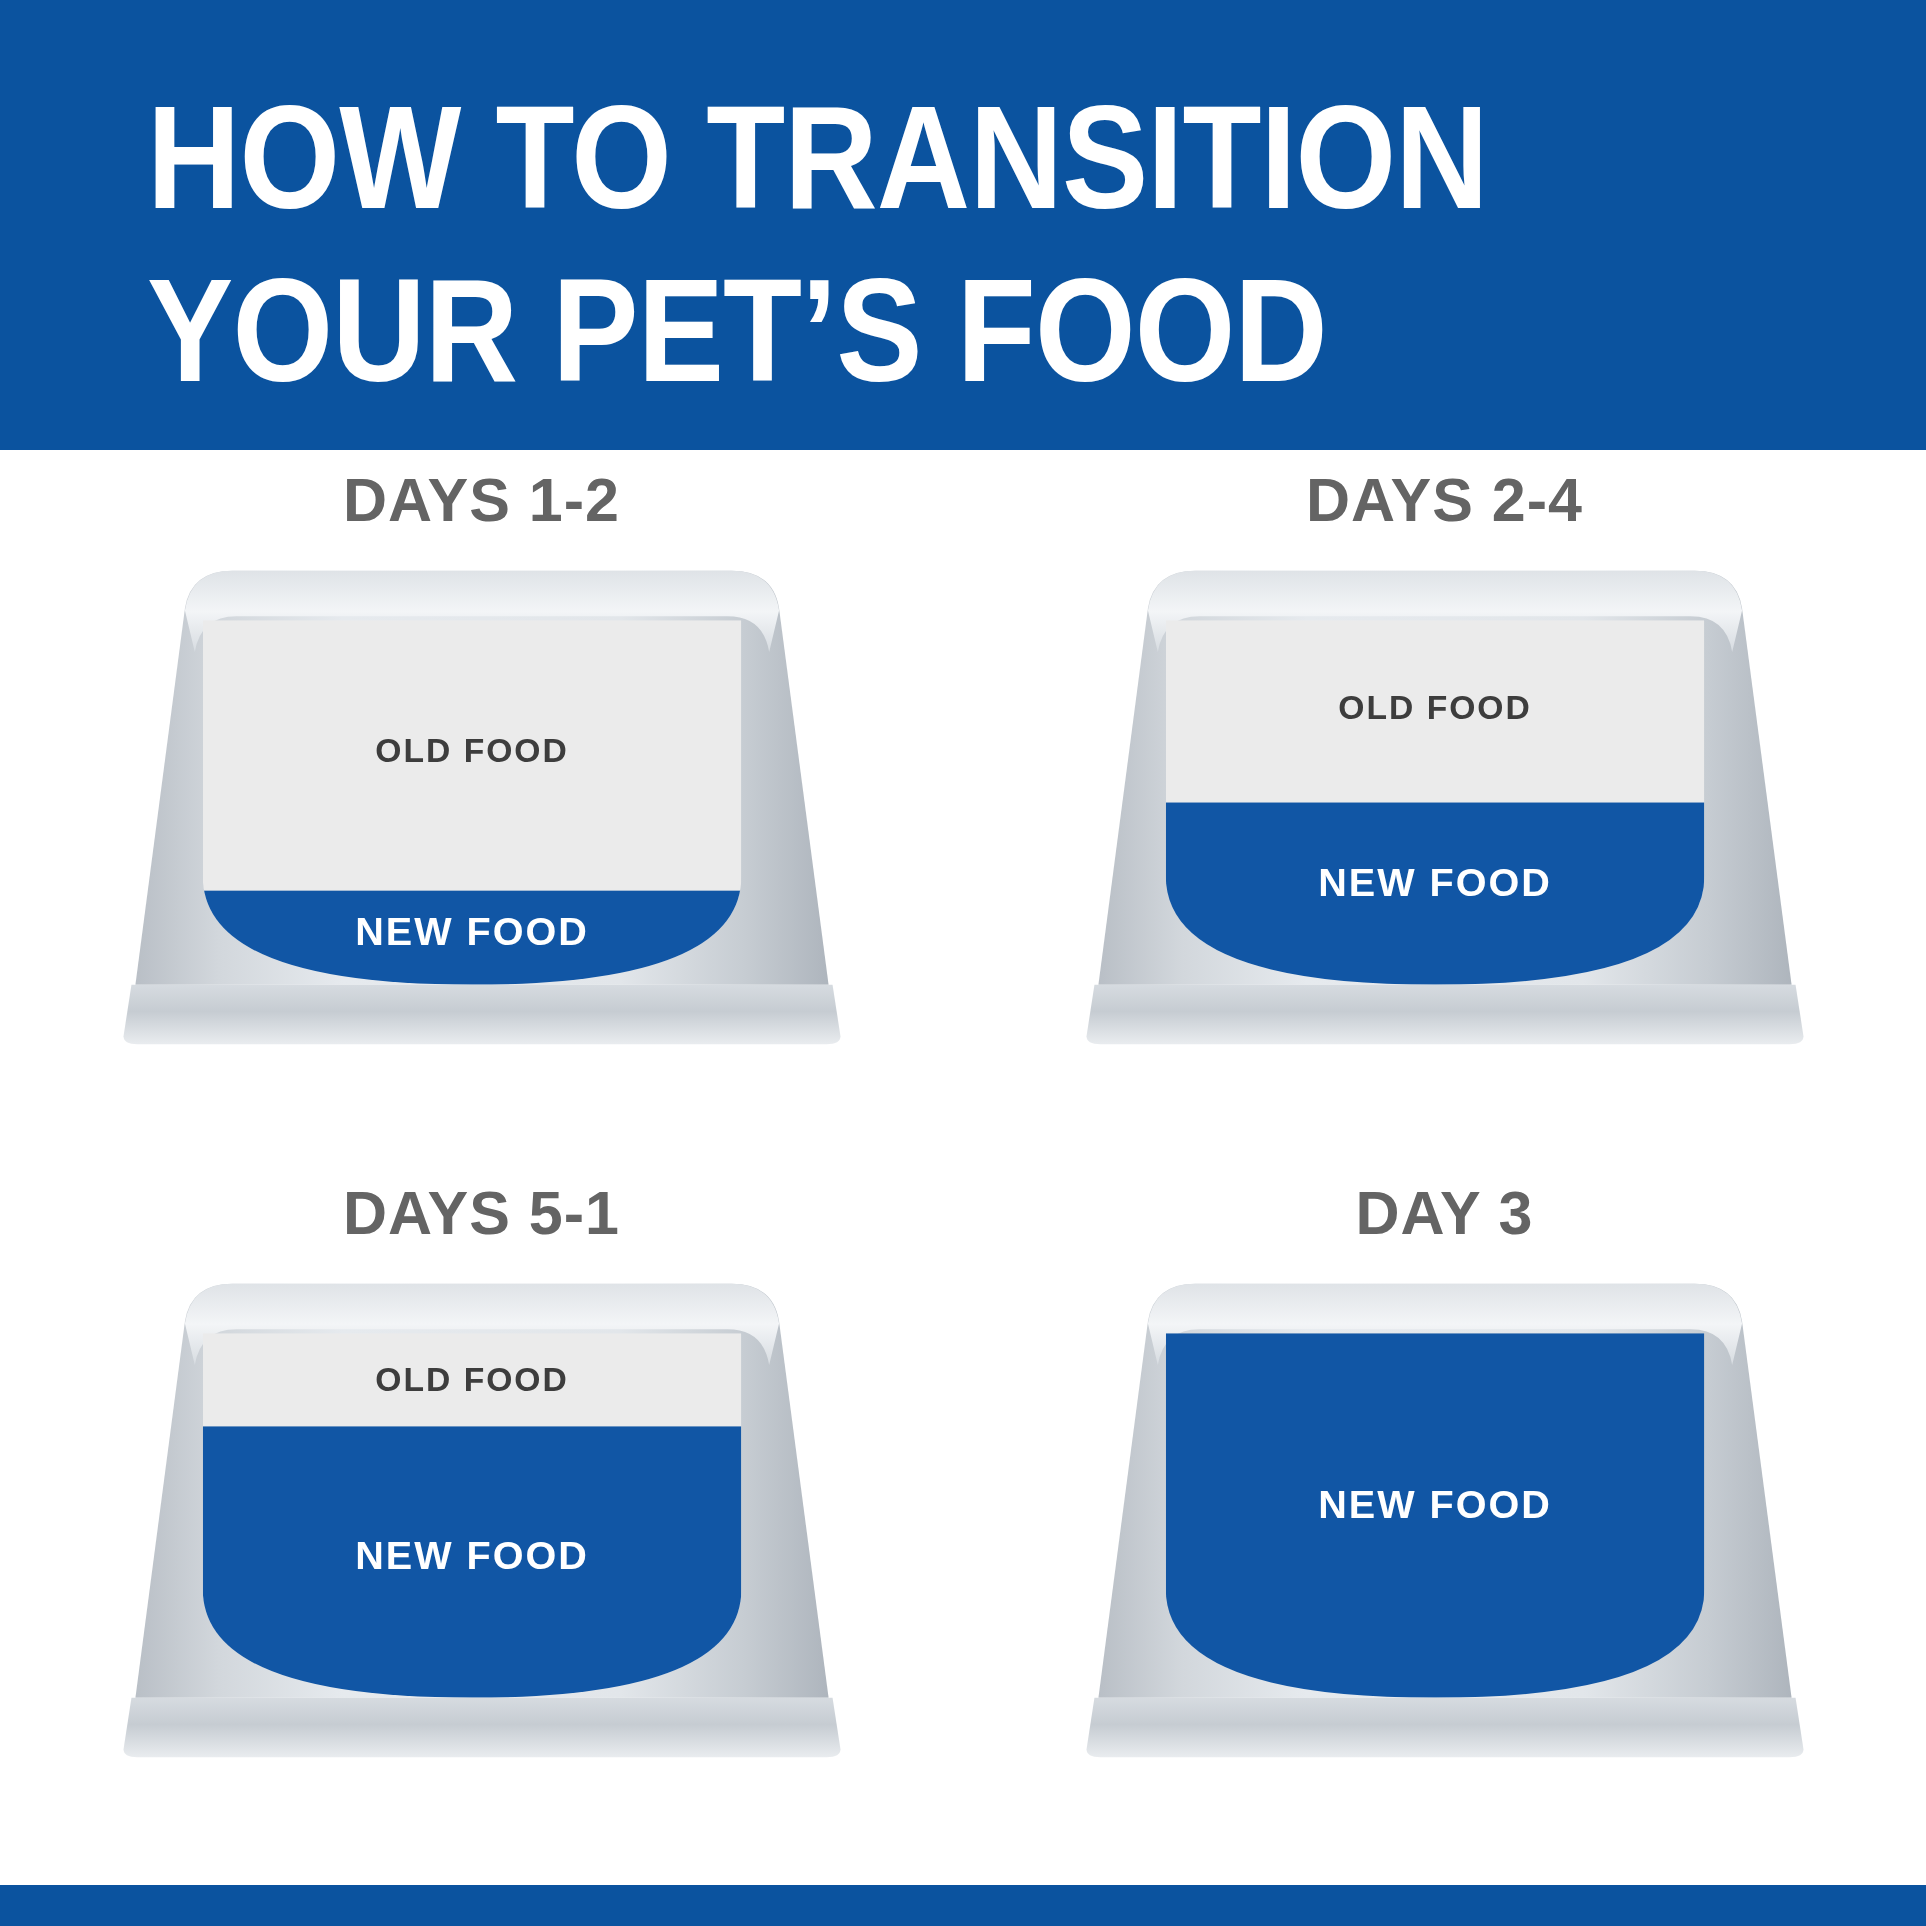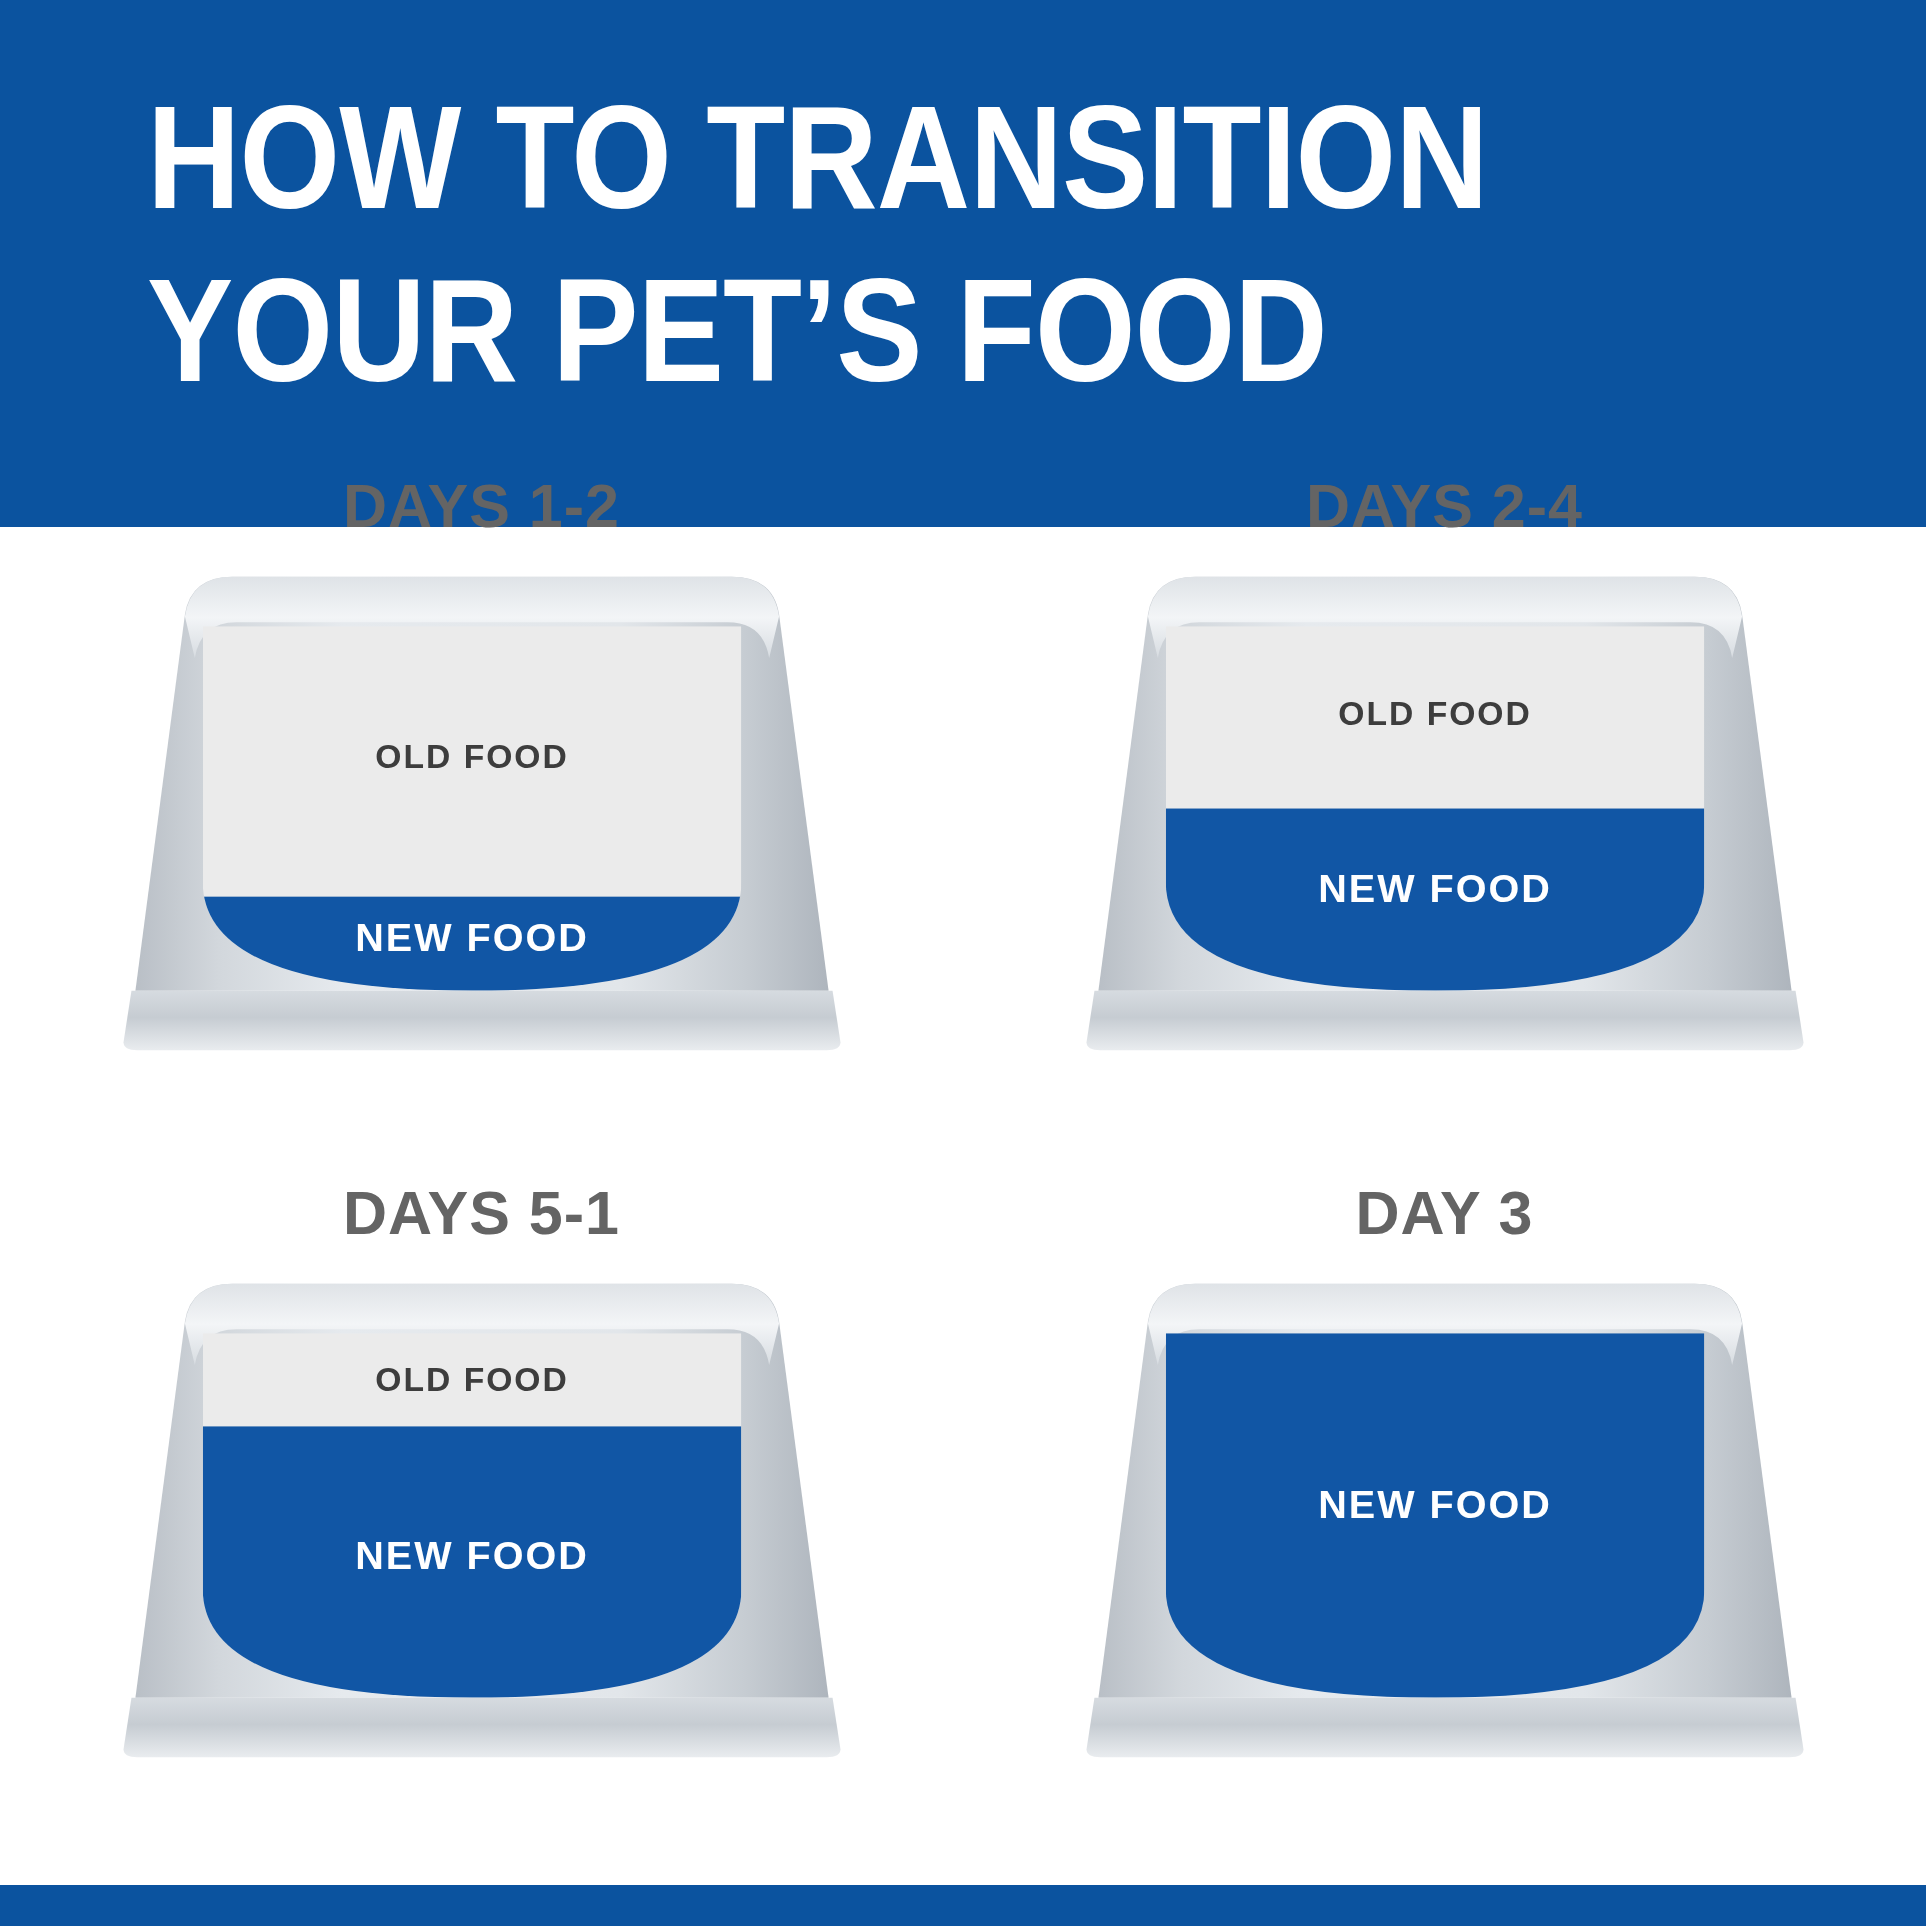--- a/index.html
+++ b/index.html
@@ -6,21 +6,21 @@
   body{
     width:1927px;height:1927px;
     background:#ffffff;
     font-family:"Liberation Sans", sans-serif;
     overflow:hidden;
     position:relative;
   }
 
   
   #header-banner{
-    position:absolute;left:0;top:0;width:1927px;height:527px;
+    position:absolute;left:0;top:0;width:1927px;height:450px;
     background:#0b539f;
     box-sizing:border-box;
     padding:71px 0 0 147px;
   }
   #header-banner .title-line{
     color:#ffffff;
     font-weight:bold;
     font-size:147px;
     line-height:1.18;
     letter-spacing:-1px;
@@ -38,21 +38,21 @@
 
   
   #panels{
     position:absolute;left:0;top:450px;width:1927px;height:1437px;
   }
   .panel{
     position:absolute;
     width:963px;
     height:718px;
   }
-  .panel.r0{top:11px;}
+  .panel.r0{top:5px;}
   .panel.r1{top:718px;}
   .panel.c0{left:0;}
   .panel.c1{left:963px;}
 
   .stage-label{
     position:absolute;
     top:10px;left:0;width:963px;
     text-align:center;
     color:#646464;
     font-weight:bold;

